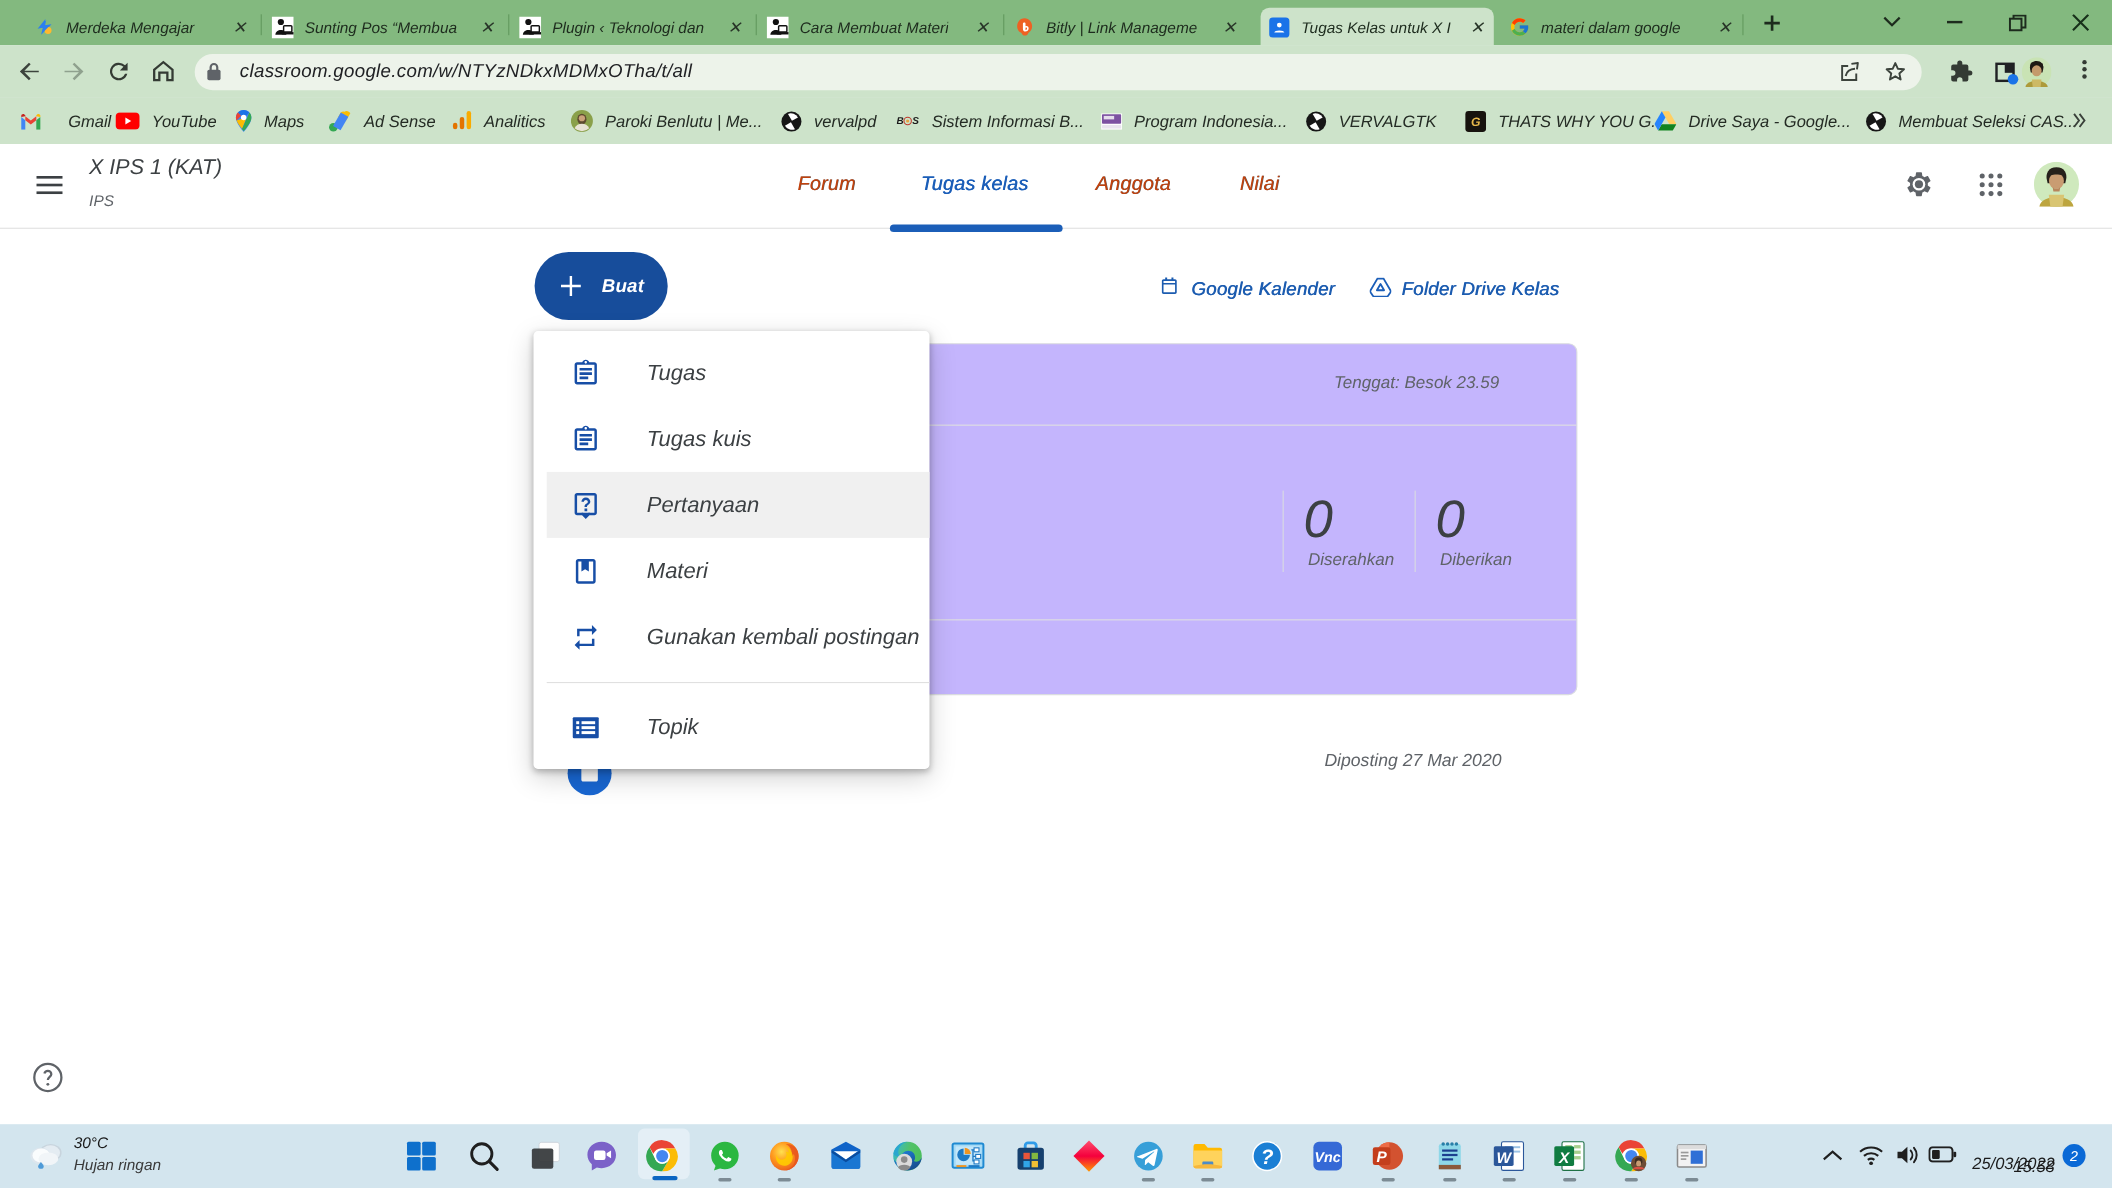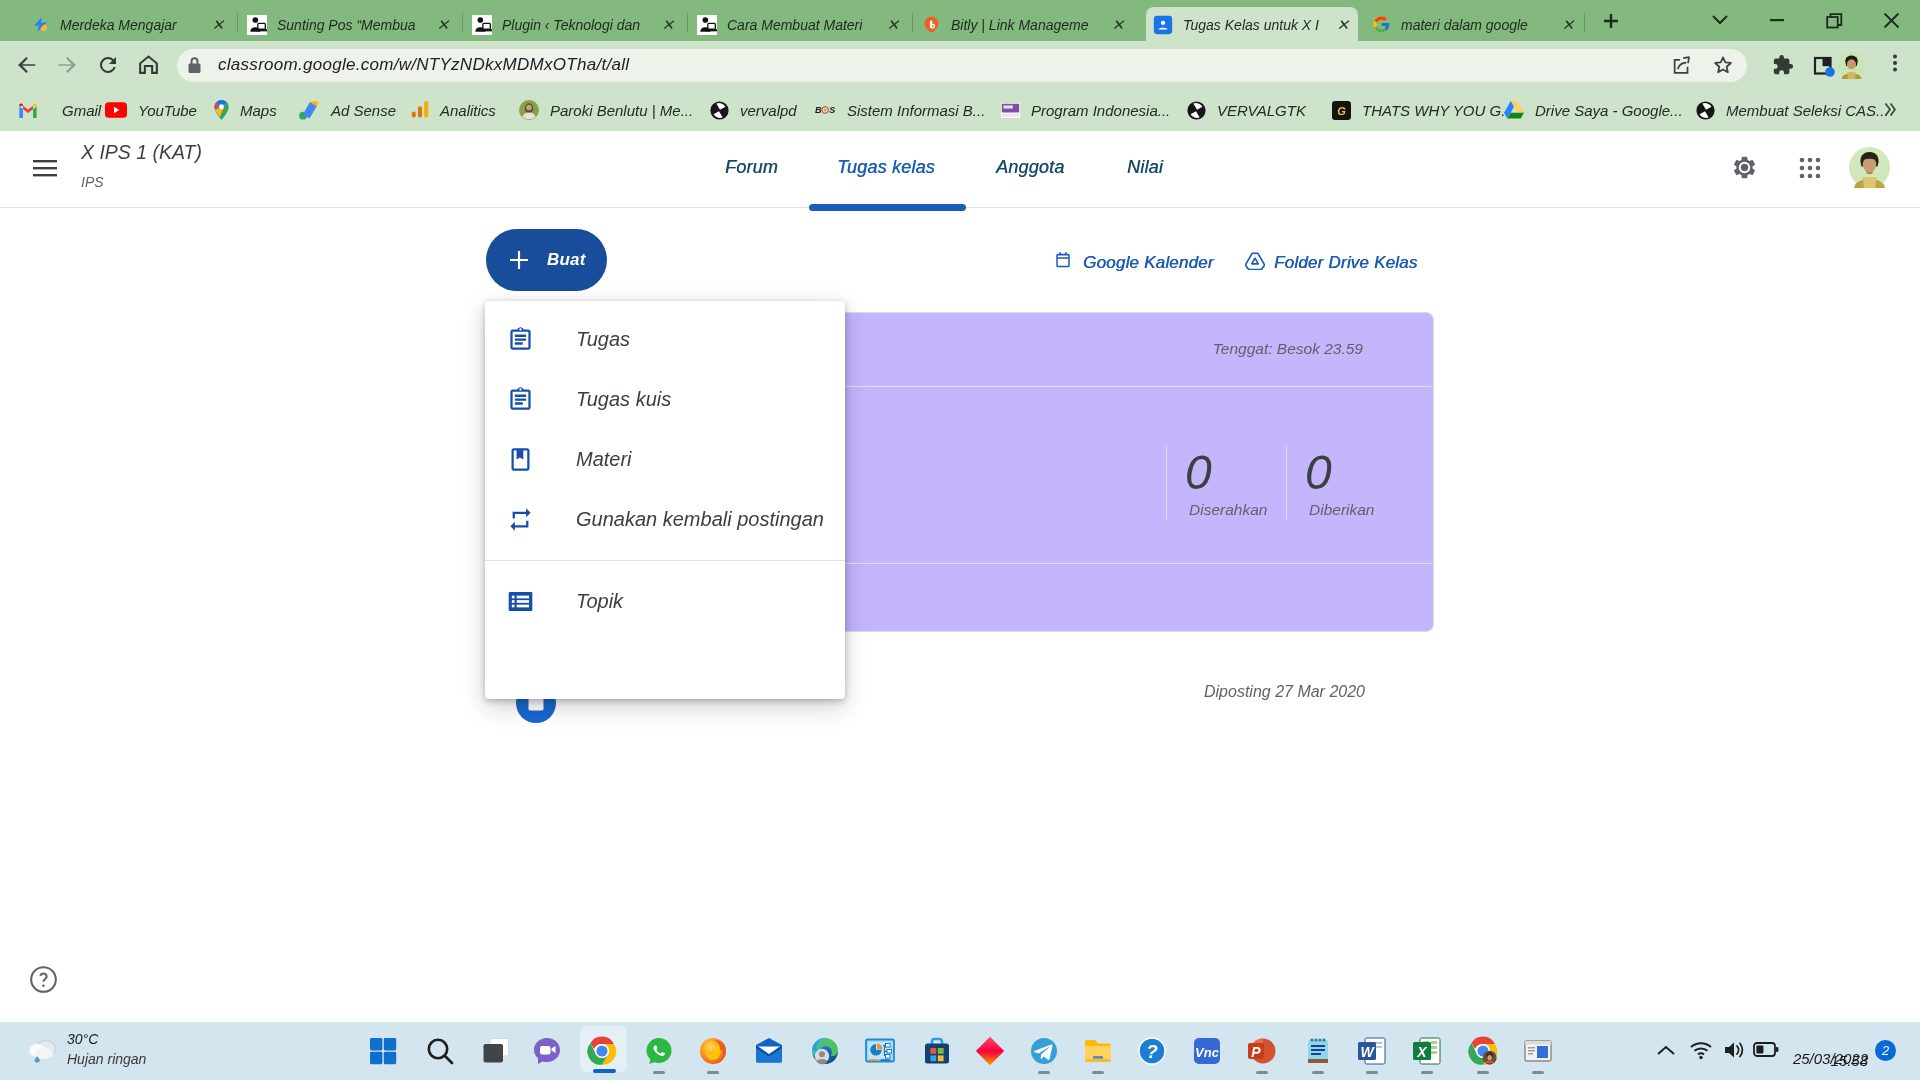--- a/index.html
+++ b/index.html
@@ -20,30 +20,30 @@
 #omnibox { position:absolute; left:177px; top:48.5px; width:1570px; height:33px; background:#edf3ea; border-radius:17px; }
 
 
 #bookmarks { position:absolute; left:0; top:89px; width:1920px; height:42px; background:#cde3ca; }
 .bm { position:absolute; top:89px; height:42px; display:flex; align-items:center; gap:11px; }
 .bm .lbl { font-size:15px; color:#242b24; white-space:nowrap; }
 
 
 #pagebody { position:absolute; left:0; top:131px; width:1920px; height:891px; background:#fff; }
 #chead { position:absolute; left:0; top:4px; width:1920px; height:73px; background:#fff; border-bottom:1px solid #e0e0e0; }
-.navtab { position:absolute; top:0; height:73px; display:flex; align-items:center; font-size:18px; color:#0c4a6e; letter-spacing:.2px; text-shadow:0.4px 0 0 #5f6368; }
+.navtab { position:absolute; top:0; height:73px; display:flex; align-items:center; font-size:18px; color:#c2410c; letter-spacing:.2px; text-shadow:0.4px 0 0 #5f6368; }
 #navunderline { position:absolute; left:809px; top:73px; width:157px; height:7px; border-radius:4px; background:#1b5eb8; }
 
 
 #buat { position:absolute; left:486px; top:98px; width:121px; height:62px; border-radius:31px; background:#174d9b; color:#fff; display:flex; align-items:center; }
 .bluelink { font-size:17px; color:#1c5cb0; text-shadow:0.5px 0 0 #1c5cb0; letter-spacing:.2px;text-align:center; }
 #card { position:absolute; left:486px; top:181px; width:948px; height:320px; border:1px solid #dadce0; border-radius:8px; background:#c4b5fd; }
 
 
-#menu { position:absolute; left:485px; top:301px; width:360px; height:398px; background:#fff; border-radius:4px; box-shadow:0 2px 6px rgba(0,0,0,.25), 0 8px 24px rgba(0,0,0,.18); z-index:30; padding-top:8px; }
+#menu { position:absolute; left:485px; top:301px; width:360px; height:398px; background:#fff; border-radius:4px; box-shadow:0 2px 6px rgba(0,0,0,.25), 0 8px 24px rgba(0,0,0,.18); z-index:30; padding-top:8px;padding-left:12px; }
 .mi { position:relative; height:60px; display:flex; align-items:center; }
 .mi .ic { position:absolute; left:21.5px; width:27px; height:27px; }
 .mi .ml { position:absolute; left:91px; font-size:20px; color:#3c4043; }
 .msep { height:1px; background:#e0e0e0; margin:10.5px 0; }
 
 
 #taskbar { position:absolute; left:0; top:1022px; width:1920px; height:58px; background:#d3e5ee; }
 .tbi { position:absolute; top:1035px; width:32px; height:32px; }
 .rdash { position:absolute; top:1071px; width:12px; height:3px; border-radius:2px; background:#7c8b94; }
 </style>
@@ -432,20 +432,28 @@
           <path d="M7 7.5 h10 v2.2 H7 Z M7 11 h10 v2.2 H7 Z M7 14.5 h7 v2.2 H7 Z" fill="#174ea6"></path>
         </svg>
     <span class="ml">Tugas</span>
   </div>
   <div class="mi">
     <svg class="ic" viewBox="0 0 24 24" width="24" height="24">
           <path d="M19 3 h-4.18 C14.4 1.84 13.3 1 12 1 c-1.3 0 -2.4.84 -2.82 2 H5 c-1.1 0 -2 .9 -2 2 v14 c0 1.1.9 2 2 2 h14 c1.1 0 2 -.9 2 -2 V5 c0-1.1-.9-2-2-2 Z m-7-1 c.55 0 1 .45 1 1 s-.45 1 -1 1 -1-.45-1-1 .45-1 1-1 Z M19 19 H5 V5 h14 Z" fill="#174ea6"></path>
           <path d="M7 7.5 h10 v2.2 H7 Z M7 11 h10 v2.2 H7 Z M7 14.5 h7 v2.2 H7 Z" fill="#174ea6"></path>
         </svg>
     <span class="ml">Tugas kuis</span>
+  </div>
+  <div class="mi" style="background:#f0f0f0;">
+    <svg class="ic" viewBox="0 0 24 24" width="24" height="24">
+          <path d="M19 2 H5 c-1.1 0 -2 .9 -2 2 v14 c0 1.1.9 2 2 2 h4 l3 3 3-3 h4 c1.1 0 2 -.9 2 -2 V4 c0-1.1-.9-2-2-2 Z m0 16 h-4.83 L12 20.17 9.83 18 H5 V4 h14 Z" fill="#174ea6"></path>
+          <path d="M8.6 17.8 L12 21.2 L15.4 17.8 Z" fill="#174ea6"></path>
+          <path d="M11 14.5 h2.2 v2.2 H11 Z M12.1 5.5 c-2 0 -3.6 1.6 -3.6 3.6 h2 c0-.9.7-1.6 1.6-1.6 s1.6.7 1.6 1.6 c0 1.6-2.7 1.5-2.7 4.1 h2 c0-1.8 2.7-2 2.7-4.1 0-2-1.6-3.6-3.6-3.6 Z" fill="#174ea6"></path>
+        </svg>
+    <span class="ml">Pertanyaan</span>
   </div>
   <div class="mi">
     <svg class="ic" viewBox="0 0 24 24" width="24" height="24">
           <path d="M18 2 H6 c-1.1 0 -2 .9 -2 2 v16 c0 1.1.9 2 2 2 h12 c1.1 0 2 -.9 2 -2 V4 c0-1.1-.9-2-2-2 Z m0 18 H6 V4 h2.5 v8 l3-1.8 3 1.8 V4 H18 Z" fill="#174ea6"></path>
         </svg>
     <span class="ml">Materi</span>
   </div>
   <div class="mi">
     <svg class="ic" viewBox="0 0 24 24" width="24" height="24">
           <path d="M7 7 h10 v3 l4-4 -4-4 v3 H5 v6 h2 Z m10 10 H7 v-3 l-4 4 4 4 v-3 h12 v-6 h-2 Z" fill="#174ea6"></path>

